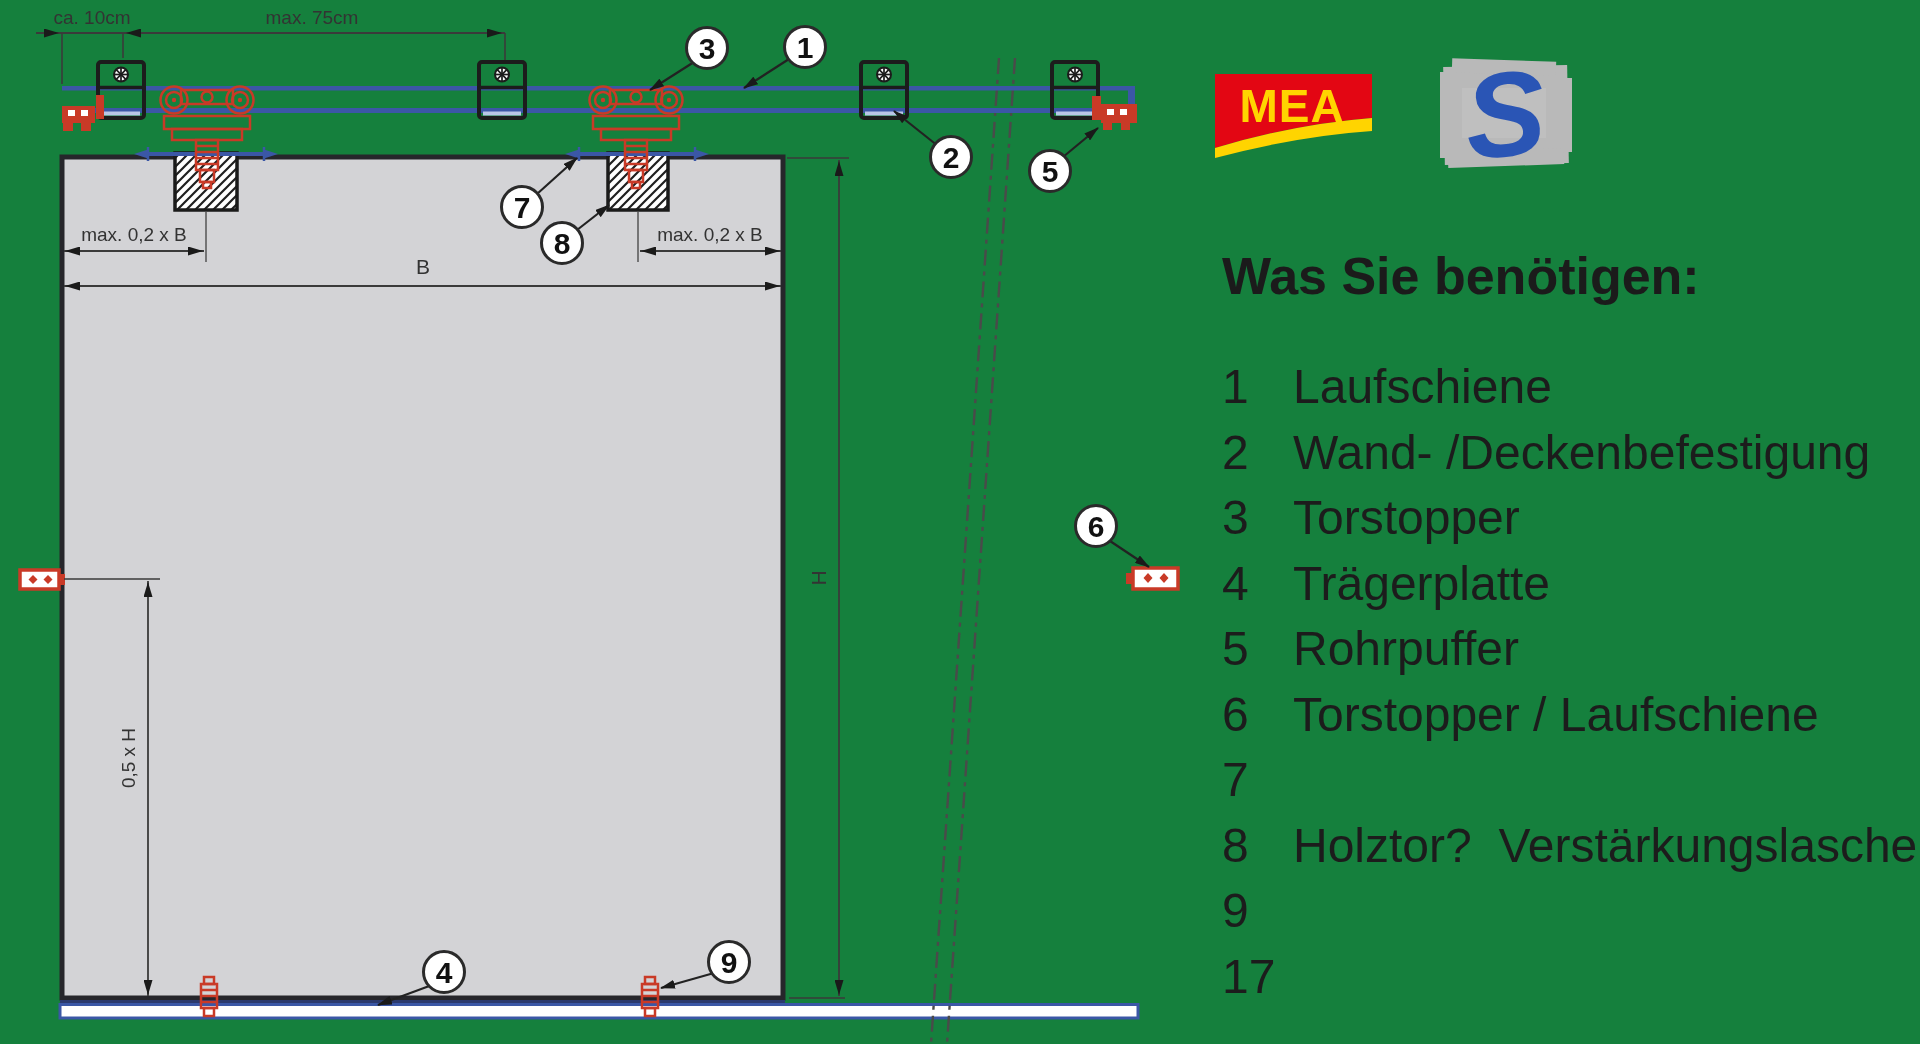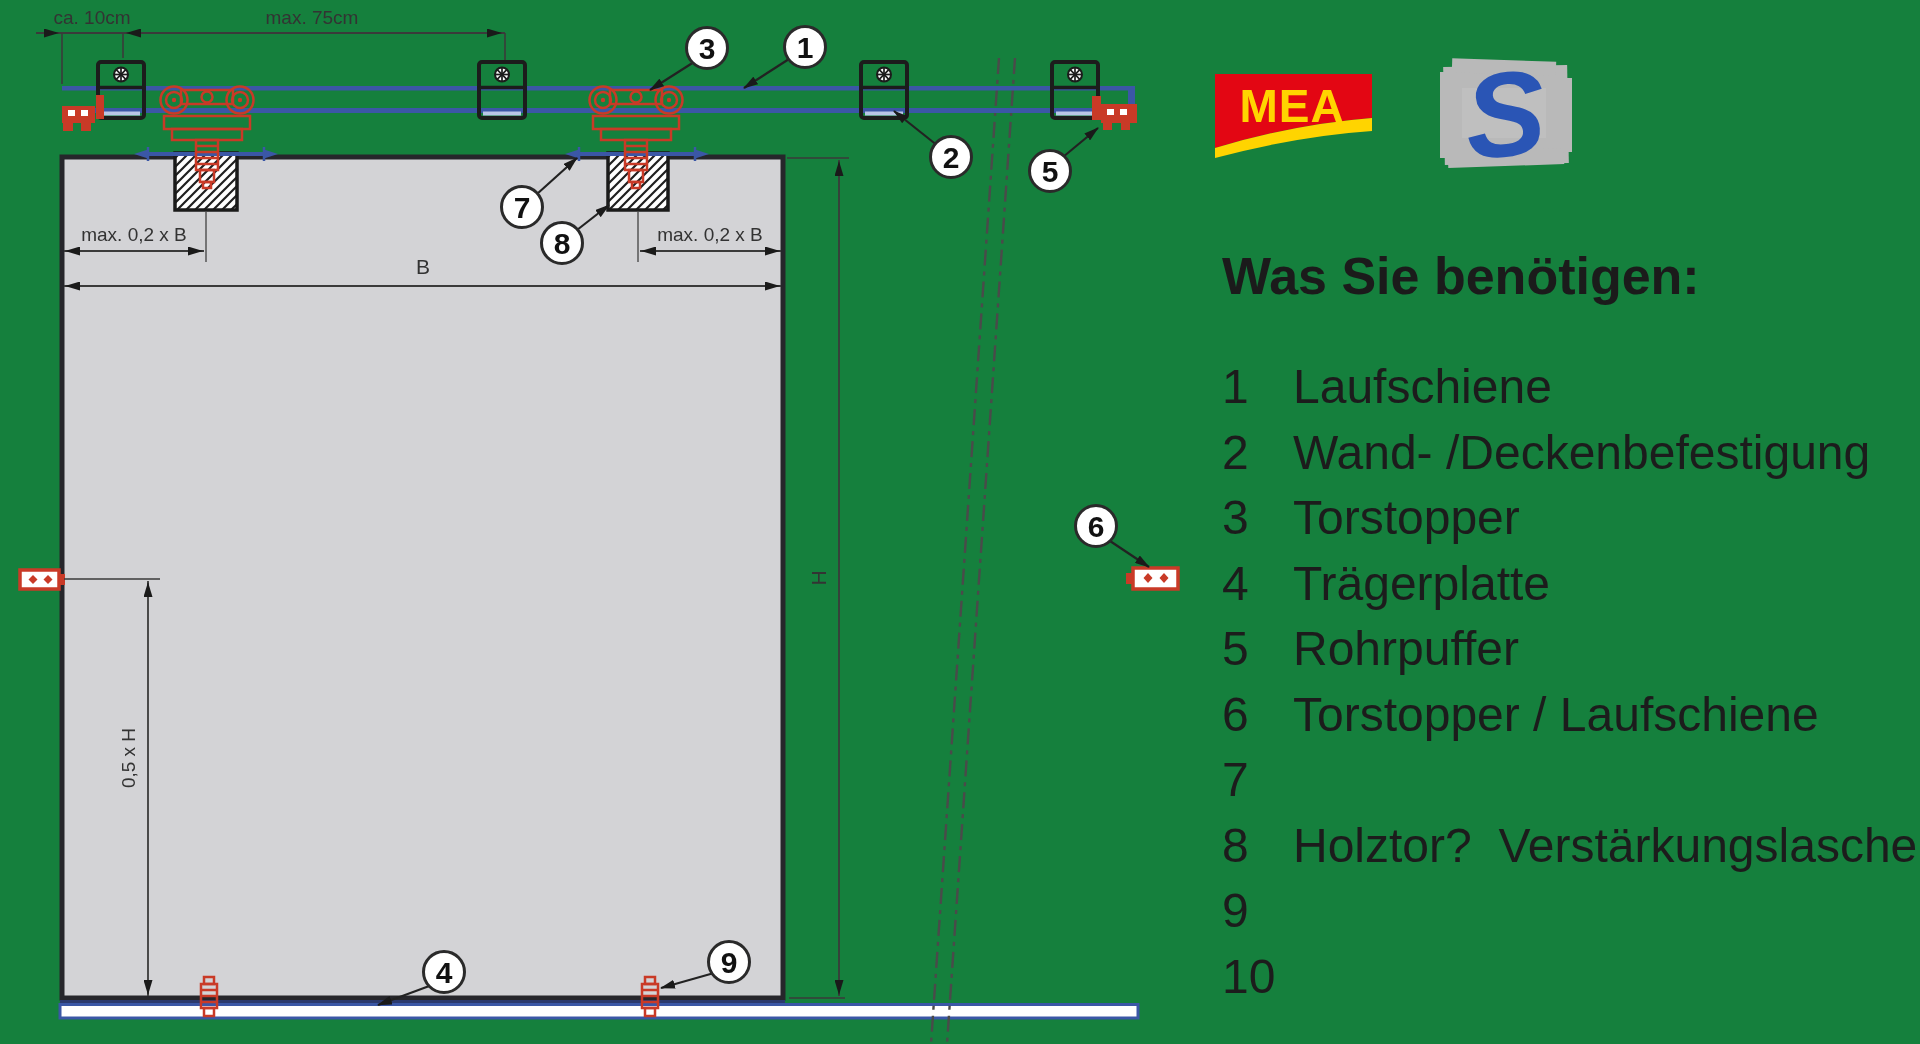--- a/index.html
+++ b/index.html
@@ -361,17 +361,17 @@
     <span class="pnum">7</span>
   </div>
   <div class="prow">
     <span class="pnum">8</span>
     <span class="plabel">Holztor?  Verstärkungslasche!</span>
   </div>
   <div class="prow">
     <span class="pnum">9</span>
   </div>
   <div class="prow">
-    <span class="pnum">10</span>
+    <span class="pnum">17</span>
   </div>
 </div>
 
 </div>
 
 </body></html>

